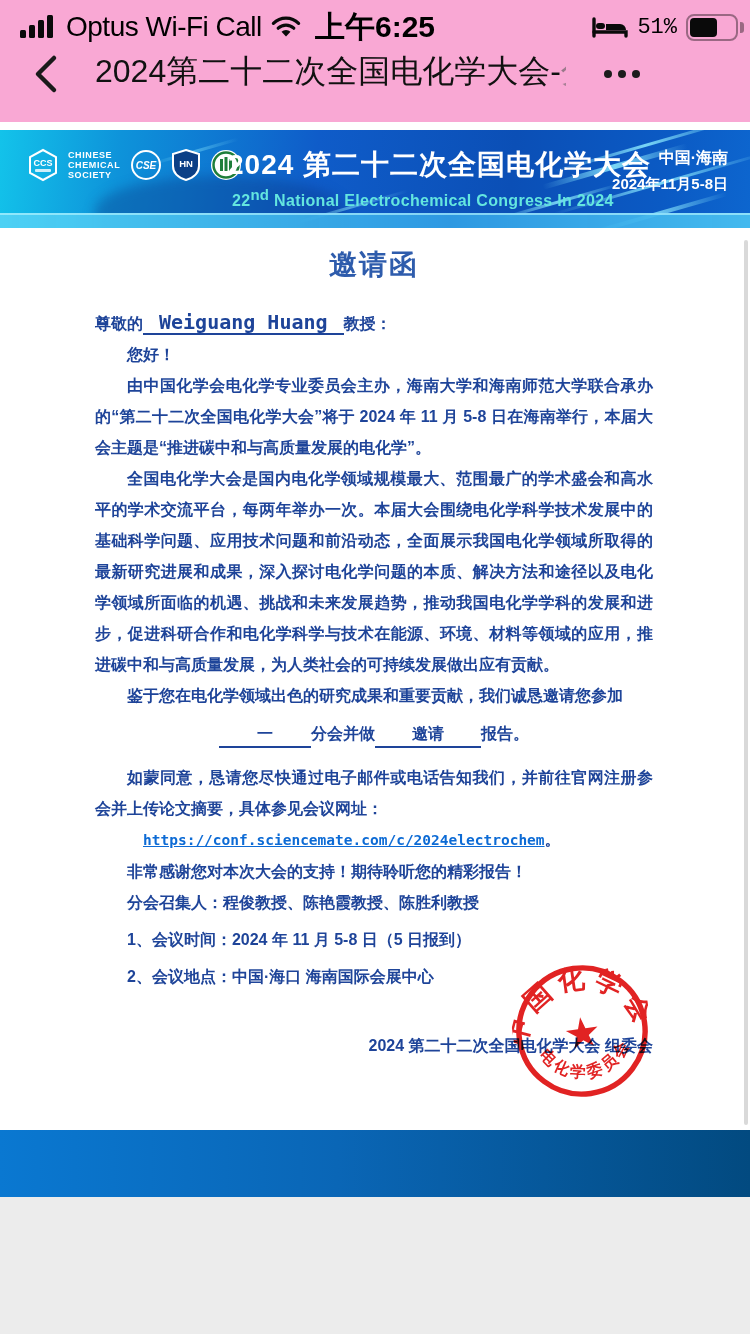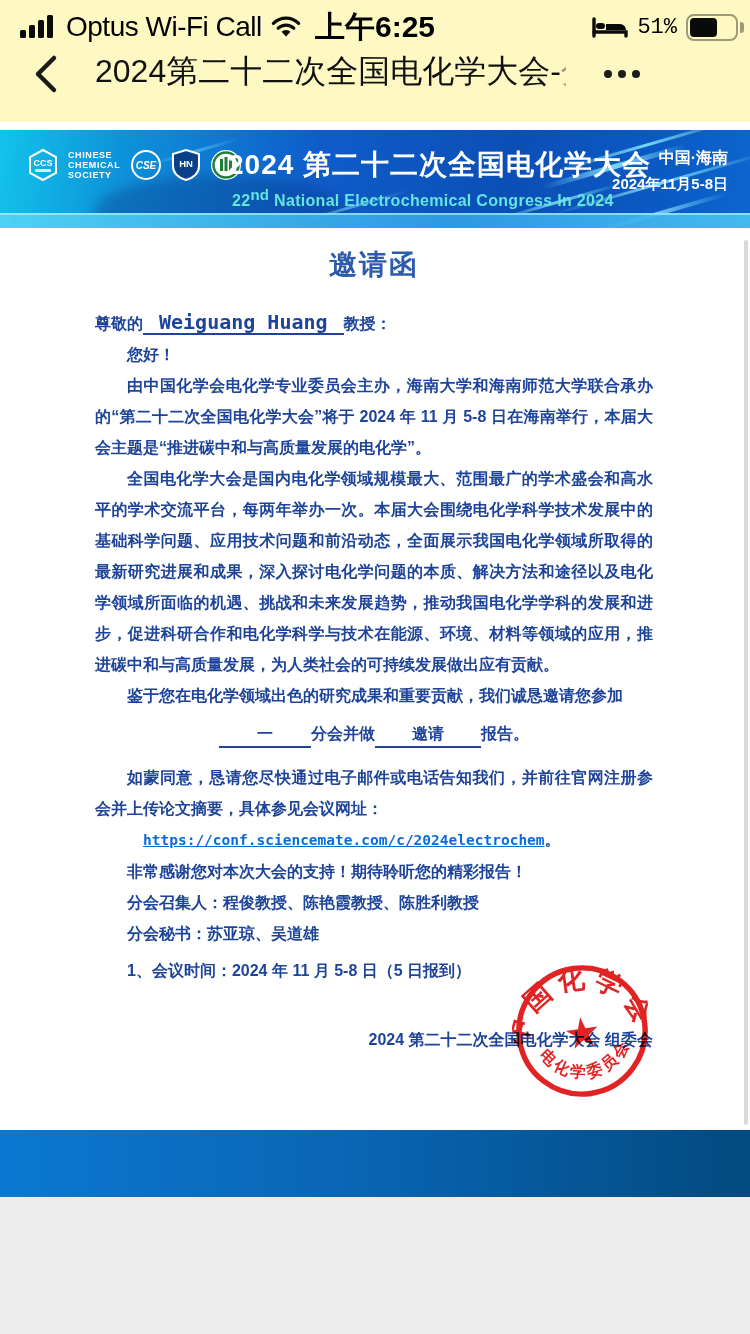--- a/index.html
+++ b/index.html
@@ -1,19 +1,19 @@
 <!DOCTYPE html>
 <html><head>
 <meta charset="utf-8">
 <style>
   * { margin:0; padding:0; box-sizing:border-box; }
   html,body { background:#dcdcdc; }
   .screen {
     position:relative; width:750px; height:1334px; margin:0 auto;
-    background:#fef9c3; overflow:hidden;
+    background:#f9a8d4; overflow:hidden;
     font-family:"Liberation Sans","DejaVu Sans",sans-serif;
   }
   
   .statusbar {
     position:absolute; top:0; left:0; width:750px; height:54px;
     display:flex; align-items:center; color:#000;
   }
   .sb-left { display:flex; align-items:center; gap:8px; padding-left:20px; }
   .sb-carrier { font-size:28px; font-weight:400; letter-spacing:-0.5px; }
   .sb-time { position:absolute; left:0; right:0; text-align:center; font-size:30px; font-weight:600; }
@@ -206,22 +206,22 @@
     <p><span>尊敬的</span><span class="uline-name">Weiguang Huang</span><span>教授：</span></p>
     <p class="ind">您好！</p>
     <p class="para">由中国化学会电化学专业委员会主办，海南大学和海南师范大学联合承办的“第二十二次全国电化学大会”将于 2024 年 11 月 5-8 日在海南举行，本届大会主题是“推进碳中和与高质量发展的电化学”。</p>
     <p class="para">全国电化学大会是国内电化学领域规模最大、范围最广的学术盛会和高水平的学术交流平台，每两年举办一次。本届大会围绕电化学科学技术发展中的基础科学问题、应用技术问题和前沿动态，全面展示我国电化学领域所取得的最新研究进展和成果，深入探讨电化学问题的本质、解决方法和途径以及电化学领域所面临的机遇、挑战和未来发展趋势，推动我国电化学学科的发展和进步，促进科研合作和电化学科学与技术在能源、环境、材料等领域的应用，推进碳中和与高质量发展，为人类社会的可持续发展做出应有贡献。</p>
     <p class="para">鉴于您在电化学领域出色的研究成果和重要贡献，我们诚恳邀请您参加</p>
     <p class="session"><span class="blank b1">一</span><span>分会并做</span><span class="blank b2">邀请</span><span>报告。</span></p>
     <p class="para gap-top">如蒙同意，恳请您尽快通过电子邮件或电话告知我们，并前往官网注册参会并上传论文摘要，具体参见会议网址：</p>
     <p class="ind link-line"><a href="#">https://conf.sciencemate.com/c/2024electrochem</a><span class="link-suffix">。</span></p>
     <p class="ind">非常感谢您对本次大会的支持！期待聆听您的精彩报告！</p>
     <p class="ind">分会召集人：程俊教授、陈艳霞教授、陈胜利教授</p>
-    <p class="ind">分会秘书：苏亚琼、吴道雄</p>
     <p class="ind li-gap">1、会议时间：2024 年 11 月 5-8 日（5 日报到）</p>
+    <p class="ind li-gap">2、会议地点：中国·海口 海南国际会展中心</p>
     <p class="signature">2024 第二十二次全国电化学大会 组委会</p>
   </div>
 
   <svg class="stamp" viewBox="0 0 140 140">
     <defs>
       <path id="arcTop" d="M 12 84 A 58 58 0 1 1 128 84"></path>
       <path id="arcBottom" d="M 20 76 A 51 51 0 0 0 120 76"></path>
     </defs>
     <circle cx="70" cy="70" r="64" fill="none" stroke="#e01717" stroke-width="5.5"></circle>
     <text font-size="27" font-weight="bold" fill="#e01717" letter-spacing="7">

